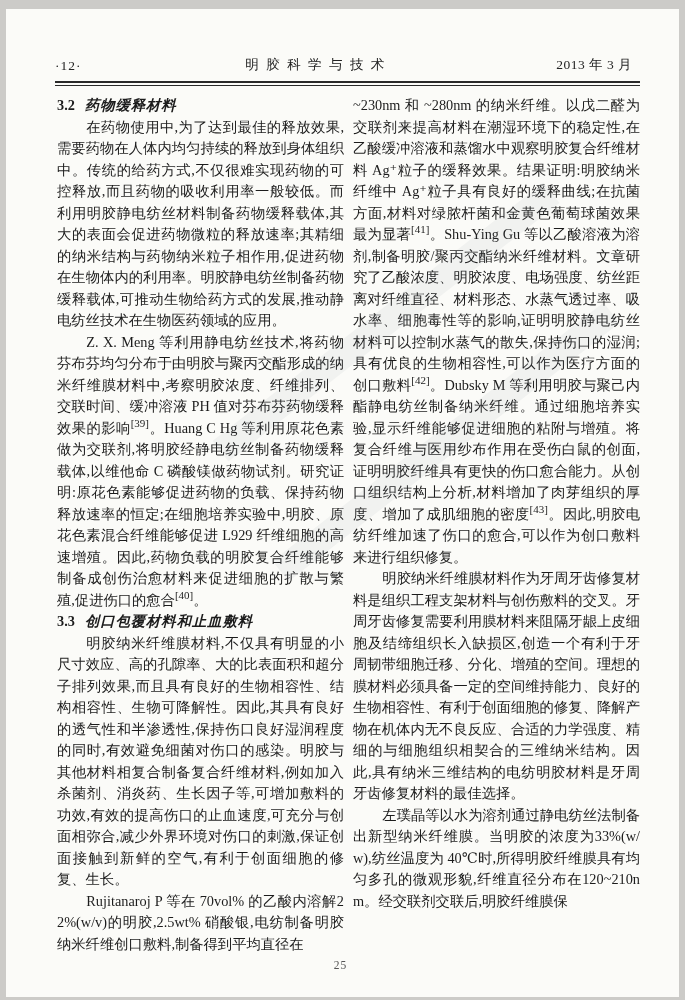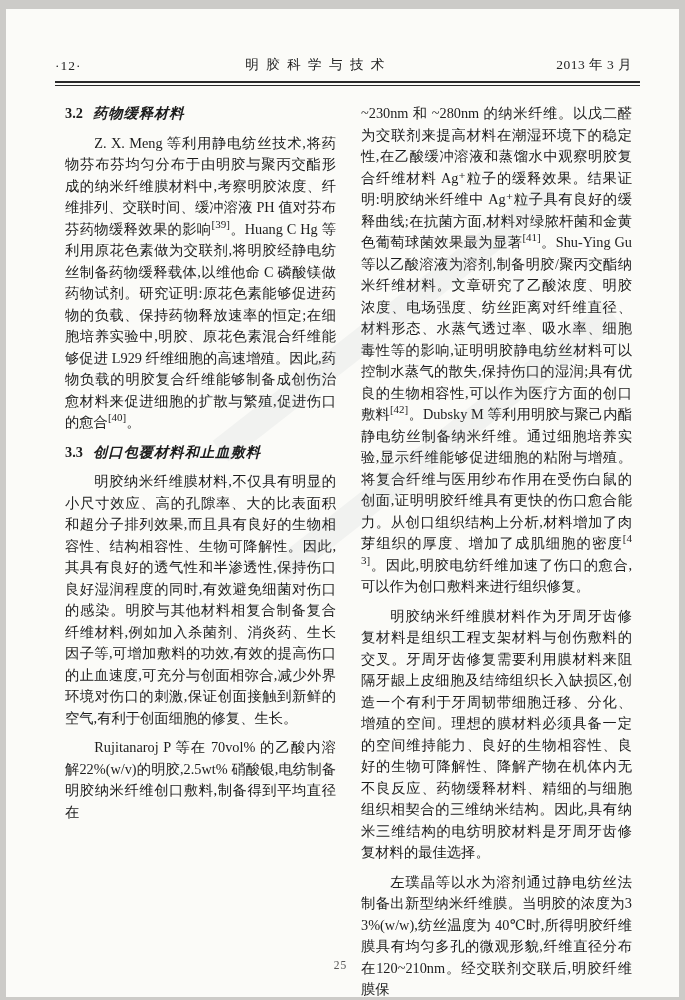--- a/index.html
+++ b/index.html
@@ -24,21 +24,21 @@
   .rule {
     margin:7px 39px 0 49px; height:2px;
     border-top:2px solid #2a2a2a; border-bottom:1px solid #2a2a2a;
   }
   .columns {
     position:absolute; top:86px; left:51px; right:39px; bottom:60px;
     display:flex; gap:9px;
   }
   .col { flex:1 1 0; min-width:0; }
   .block {
-    font-size:14.3px; line-height:21.5px; margin:8px;
+    font-size:14.3px; line-height:21.5px; margin:0;
     text-align:justify; text-justify:inter-ideograph;
     word-break:break-all;
   }
   .block.para { text-indent:2.05em; }
   .block.cont { text-indent:0; }
   .block.heading { text-align:left; }
   .heading .h-num { font-weight:bold; font-style:normal; margin-right:0.7em; }
   .heading .h-title { font-weight:bold; font-style:italic; letter-spacing:1px; }
   sup.ref { font-size:11px; line-height:0; vertical-align:super; letter-spacing:0; }
   .footer {
@@ -59,28 +59,29 @@
   <div class="header">
     <span class="hdr-left">·12·</span>
     <span class="hdr-center">明胶科学与技术</span>
     <span class="hdr-right">2013 年 3 月</span>
   </div>
   <div class="rule"></div>
 
   <div class="columns">
     <div class="col">
         <div class="block heading"><span class="h-num">3.2</span><span class="h-title">药物缓释材料</span></div>
+        <div class="block para">在药物使用中,为了达到最佳的释放效果,需要药物在人体内均匀持续的释放到身体组织中。传统的给药方式,不仅很难实现药物的可控释放,而且药物的吸收利用率一般较低。而利用明胶静电纺丝材料制备药物缓释载体,其大的表面会促进药物微粒的释放速率;其精细的纳米结构与药物纳米粒子相作用,促进药物在生物体内的利用率。明胶静电纺丝制备药物缓释载体,可推动生物给药方式的发展,推动静电纺丝技术在生物医药领域的应用。</div>
         <div class="block para">Z. X. Meng 等利用静电纺丝技术,将药物芬布芬均匀分布于由明胶与聚丙交酯形成的纳米纤维膜材料中,考察明胶浓度、纤维排列、交联时间、缓冲溶液 PH 值对芬布芬药物缓释效果的影响<sup class="ref">[39]</sup>。Huang C Hg 等利用原花色素做为交联剂,将明胶经静电纺丝制备药物缓释载体,以维他命 C 磷酸镁做药物试剂。研究证明:原花色素能够促进药物的负载、保持药物释放速率的恒定;在细胞培养实验中,明胶、原花色素混合纤维能够促进 L929 纤维细胞的高速增殖。因此,药物负载的明胶复合纤维能够制备成创伤治愈材料来促进细胞的扩散与繁殖,促进伤口的愈合<sup class="ref">[40]</sup>。</div>
         <div class="block heading"><span class="h-num">3.3</span><span class="h-title">创口包覆材料和止血敷料</span></div>
         <div class="block para">明胶纳米纤维膜材料,不仅具有明显的小尺寸效应、高的孔隙率、大的比表面积和超分子排列效果,而且具有良好的生物相容性、结构相容性、生物可降解性。因此,其具有良好的透气性和半渗透性,保持伤口良好湿润程度的同时,有效避免细菌对伤口的感染。明胶与其他材料相复合制备复合纤维材料,例如加入杀菌剂、消炎药、生长因子等,可增加敷料的功效,有效的提高伤口的止血速度,可充分与创面相弥合,减少外界环境对伤口的刺激,保证创面接触到新鲜的空气,有利于创面细胞的修复、生长。</div>
         <div class="block para">Rujitanaroj P 等在 70vol% 的乙酸内溶解22%(w/v)的明胶,2.5wt% 硝酸银,电纺制备明胶纳米纤维创口敷料,制备得到平均直径在</div>
       </div>
     <div class="col">
         <div class="block cont">~230nm 和 ~280nm 的纳米纤维。以戊二醛为交联剂来提高材料在潮湿环境下的稳定性,在乙酸缓冲溶液和蒸馏水中观察明胶复合纤维材料 Ag⁺粒子的缓释效果。结果证明:明胶纳米纤维中 Ag⁺粒子具有良好的缓释曲线;在抗菌方面,材料对绿脓杆菌和金黄色葡萄球菌效果最为显著<sup class="ref">[41]</sup>。Shu-Ying Gu 等以乙酸溶液为溶剂,制备明胶/聚丙交酯纳米纤维材料。文章研究了乙酸浓度、明胶浓度、电场强度、纺丝距离对纤维直径、材料形态、水蒸气透过率、吸水率、细胞毒性等的影响,证明明胶静电纺丝材料可以控制水蒸气的散失,保持伤口的湿润;具有优良的生物相容性,可以作为医疗方面的创口敷料<sup class="ref">[42]</sup>。Dubsky M 等利用明胶与聚己内酯静电纺丝制备纳米纤维。通过细胞培养实验,显示纤维能够促进细胞的粘附与增殖。将复合纤维与医用纱布作用在受伤白鼠的创面,证明明胶纤维具有更快的伤口愈合能力。从创口组织结构上分析,材料增加了肉芽组织的厚度、增加了成肌细胞的密度<sup class="ref">[43]</sup>。因此,明胶电纺纤维加速了伤口的愈合,可以作为创口敷料来进行组织修复。</div>
-        <div class="block para">明胶纳米纤维膜材料作为牙周牙齿修复材料是组织工程支架材料与创伤敷料的交叉。牙周牙齿修复需要利用膜材料来阻隔牙龈上皮细胞及结缔组织长入缺损区,创造一个有利于牙周韧带细胞迁移、分化、增殖的空间。理想的膜材料必须具备一定的空间维持能力、良好的生物相容性、良好的生物可降解性、降解产物在机体内无不良反应、药物缓释材料、精细的与细胞组织相契合的三维纳米结构。因此,具有纳米三维结构的电纺明胶材料是牙周牙齿修复材料的最佳选择。</div>
+        <div class="block para">明胶纳米纤维膜材料作为牙周牙齿修复材料是组织工程支架材料与创伤敷料的交叉。牙周牙齿修复需要利用膜材料来阻隔牙龈上皮细胞及结缔组织长入缺损区,创造一个有利于牙周韧带细胞迁移、分化、增殖的空间。理想的膜材料必须具备一定的空间维持能力、良好的生物相容性、有利于创面细胞的修复、降解产物在机体内无不良反应、合适的力学强度、精细的与细胞组织相契合的三维纳米结构。因此,具有纳米三维结构的电纺明胶材料是牙周牙齿修复材料的最佳选择。</div>
         <div class="block para">左璞晶等以水为溶剂通过静电纺丝法制备出新型纳米纤维膜。当明胶的浓度为33%(w/w),纺丝温度为 40℃时,所得明胶纤维膜具有均匀多孔的微观形貌,纤维直径分布在120~210nm。经交联剂交联后,明胶纤维膜保</div>
       </div>
   </div>
 
   <div class="wm wm1"></div>
   <div class="wm wm2"></div>
 
   <div class="footer">25</div>
 </div>
 

